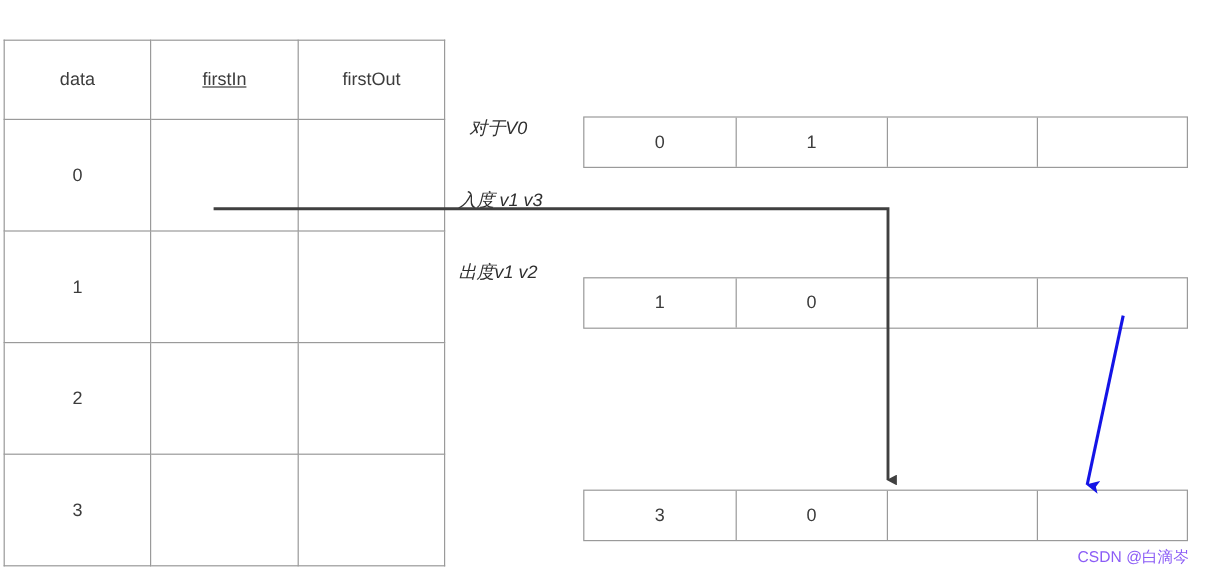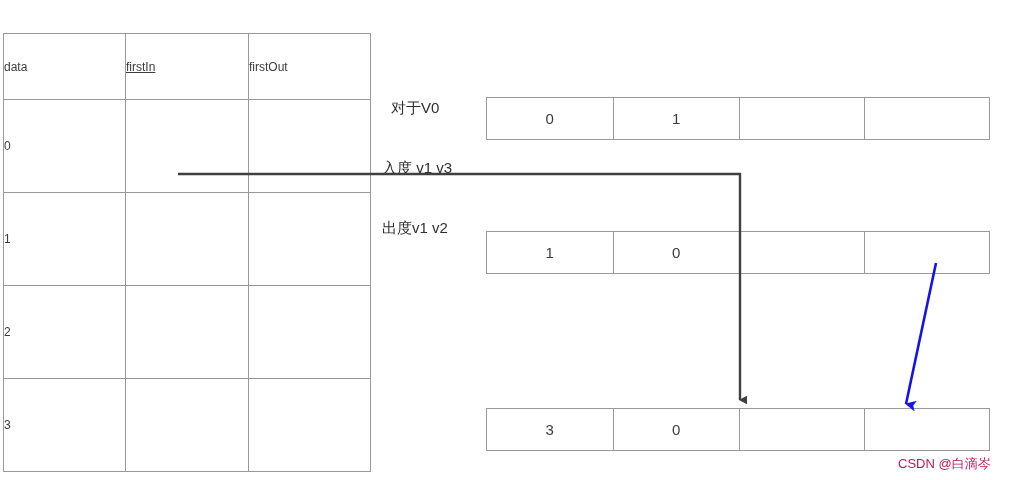--- a/index.html
+++ b/index.html
@@ -23,42 +23,43 @@
     position: absolute;
     left: 3px;
     top: 33px;
     width: 364px;
     height: 433px;
     border-collapse: collapse;
     table-layout: fixed;
   }
   #vertex-table td {
     border: 1px solid #9a9a9a;
+    text-align: center;
     vertical-align: middle;
-    font-size: 12px;
+    font-size: 15px;
     color: #3c3c3c;
     padding: 0;
   }
   #vertex-table tr.header-row td { height: 65px; }
   #vertex-table tr.data-row td { height: 92px; }
   #vertex-table td.col-data  { width: 121px; }
   #vertex-table td.col-in    { width: 122px; text-decoration: underline; }
   #vertex-table td.col-out   { width: 121px; }
 
   
   #note {
     position: absolute;
     left: 382px;
     top: 58px;
     font-size: 15px;
     line-height: 20px;
     color: #2f2f2f;
     white-space: pre;
   }
-  #note .note-line { display: block; }
+  #note .note-line { display: block; font-style: italic; }
   #note .note-line.first { padding-left: 9px; }
 
   
   .node-box {
     position: absolute;
     left: 486px;
     width: 504px;
     height: 43px;
     display: flex;
     border: 1px solid #9a9a9a;
@@ -93,21 +94,21 @@
     height: 480px;
     pointer-events: none;
   }
 
   
   #watermark {
     position: absolute;
     left: 898px;
     top: 455px;
     font-size: 13px;
-    color: #be185d;
+    color: #8b5cf6;
     white-space: nowrap;
   }
 </style>
 </head>
 <body>
 
 <div id="canvas">
 
   <table id="vertex-table">
     <tbody>

